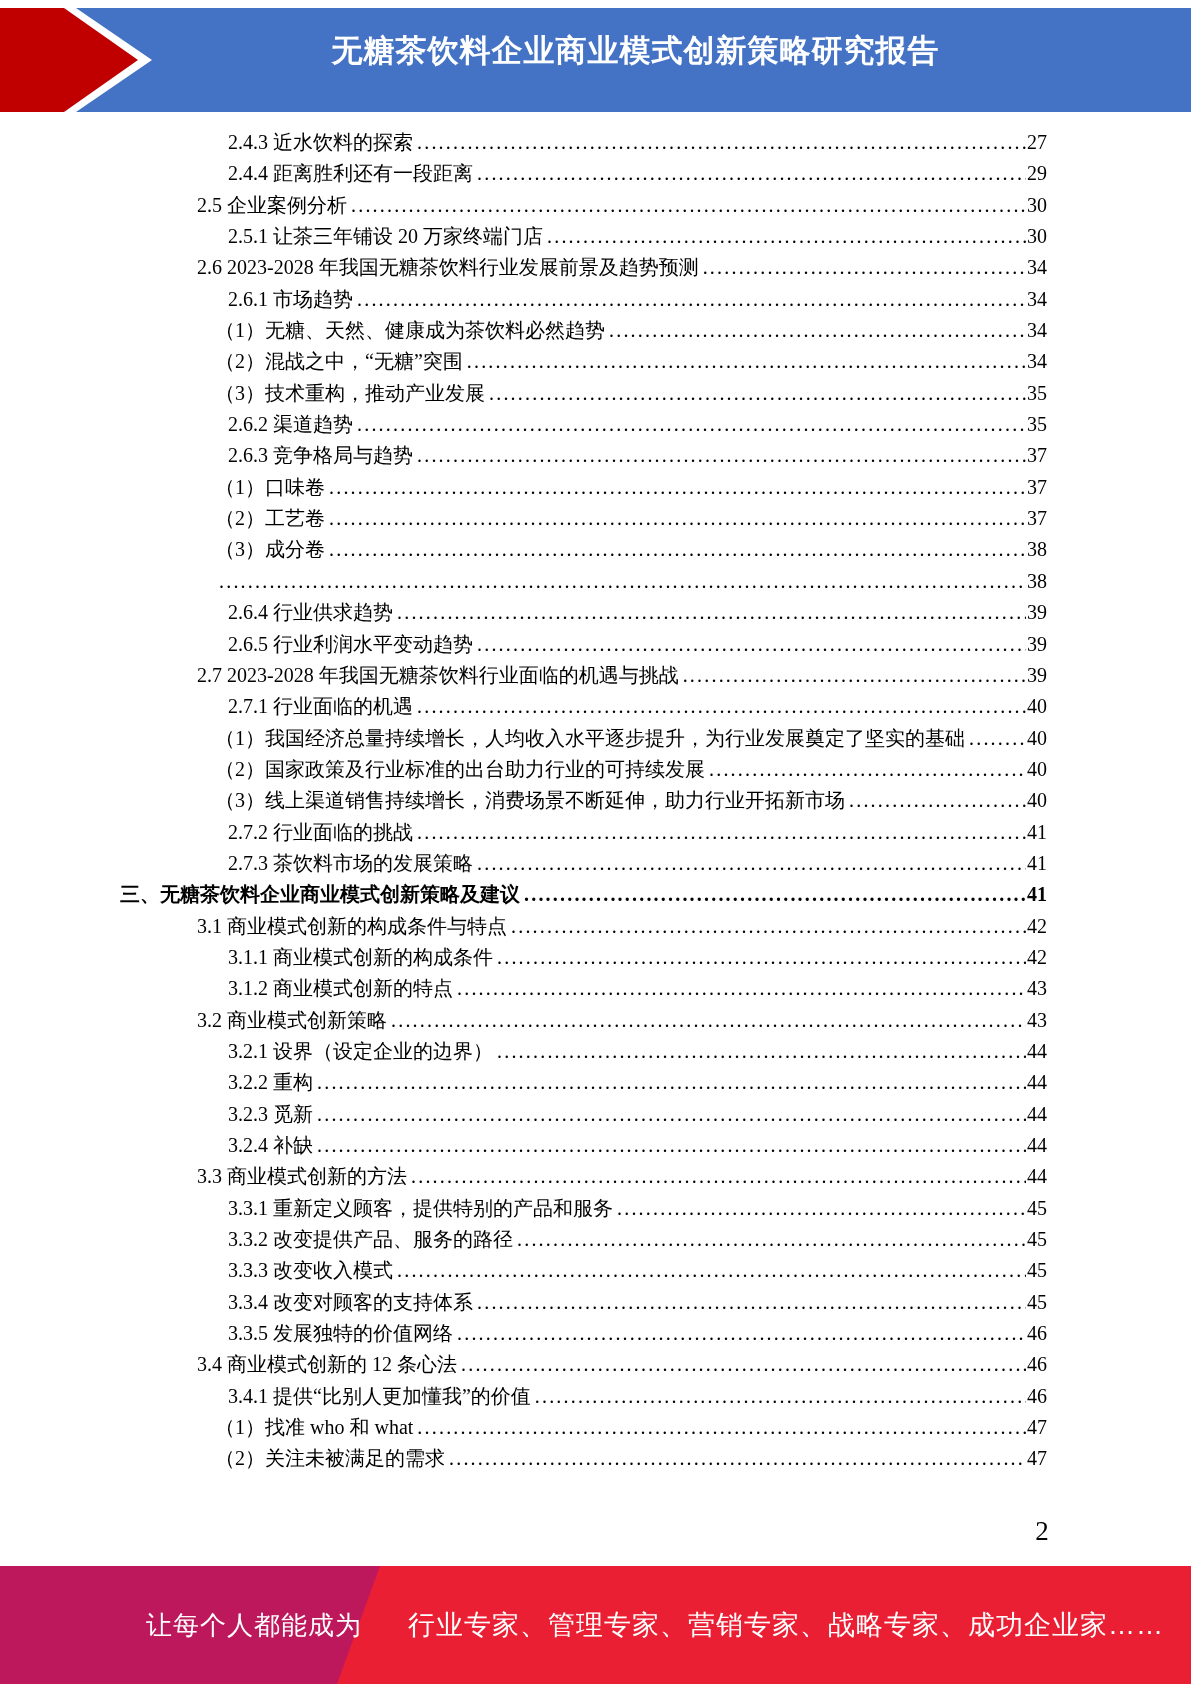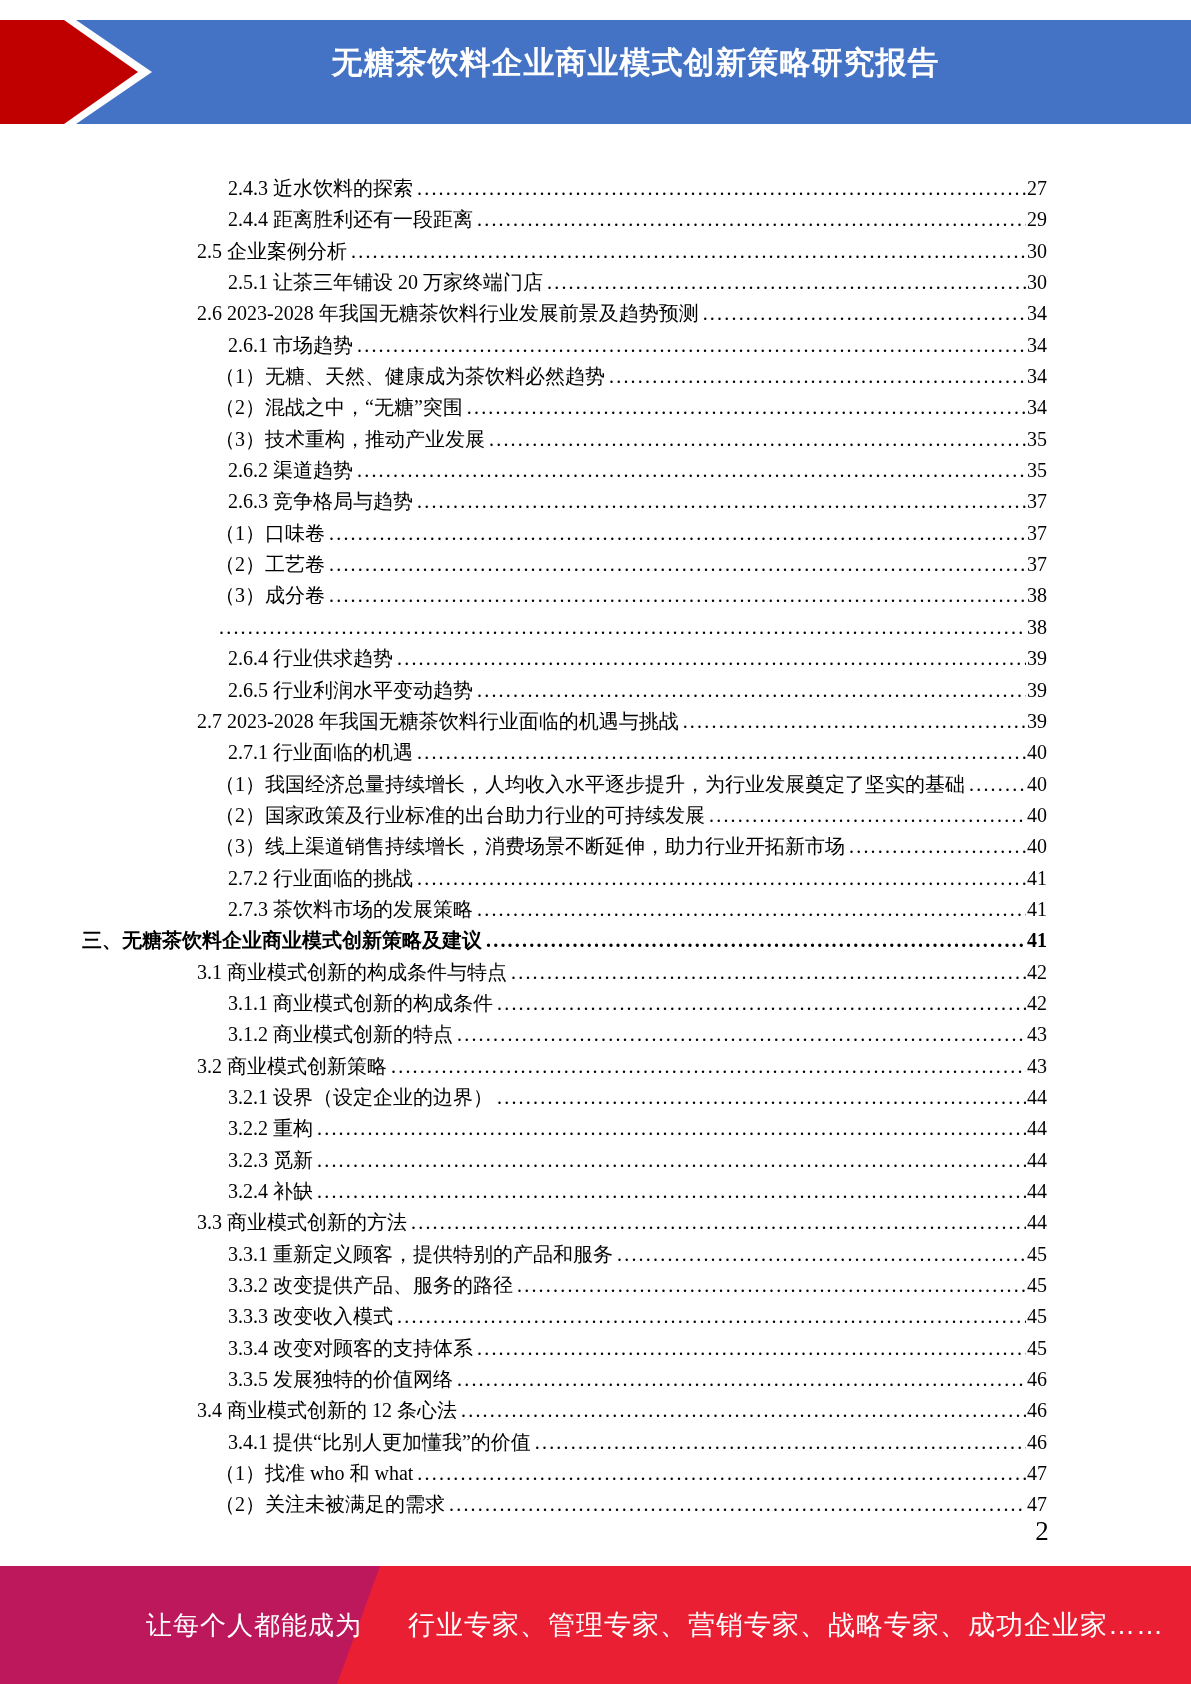--- a/index.html
+++ b/index.html
@@ -10,21 +10,21 @@
     height: 1684px;
     background: #ffffff;
     overflow: hidden;
     font-family: "Liberation Serif", "DejaVu Serif", serif;
     color: #000000;
   }
 
   
   .header-band {
     position: absolute;
-    left: 0; top: 20px;
+    left: 0; top: 8px;
     width: 100%; height: 104px;
     display: flex;
     align-items: center;
     justify-content: center;
     padding-left: 160px;
     padding-right: 80px;
     padding-bottom: 18px;
   }
   .header-title {
     font-family: "Liberation Sans", "DejaVu Sans", sans-serif;
@@ -39,32 +39,31 @@
     left: 0; top: 0;
     width: 160px; height: 104px;
   }
 
   
   .toc-list {
     position: absolute;
     left: 0;
     top: 127px;
     width: 1047px;
-    margin-top: 46px;
   }
   .toc-row {
     display: flex;
     align-items: baseline;
     height: 31.35px;
     line-height: 31.35px;
     font-size: 20px;
     white-space: nowrap;
   }
   .toc-row.bold { font-weight: 700; }
-  .toc-row.lvl-l0 { padding-left: 82px; }
+  .toc-row.lvl-l0 { padding-left: 120px; }
   .toc-row.lvl-l1 { padding-left: 197px; }
   .toc-row.lvl-l2 { padding-left: 228px; }
   .toc-row.lvl-p  { padding-left: 215px; }
   .toc-text { flex: 0 0 auto; }
   .toc-dots {
     flex: 1 1 auto;
     min-width: 0;
     overflow: hidden;
     margin: 0 1px 0 4px;
   }

